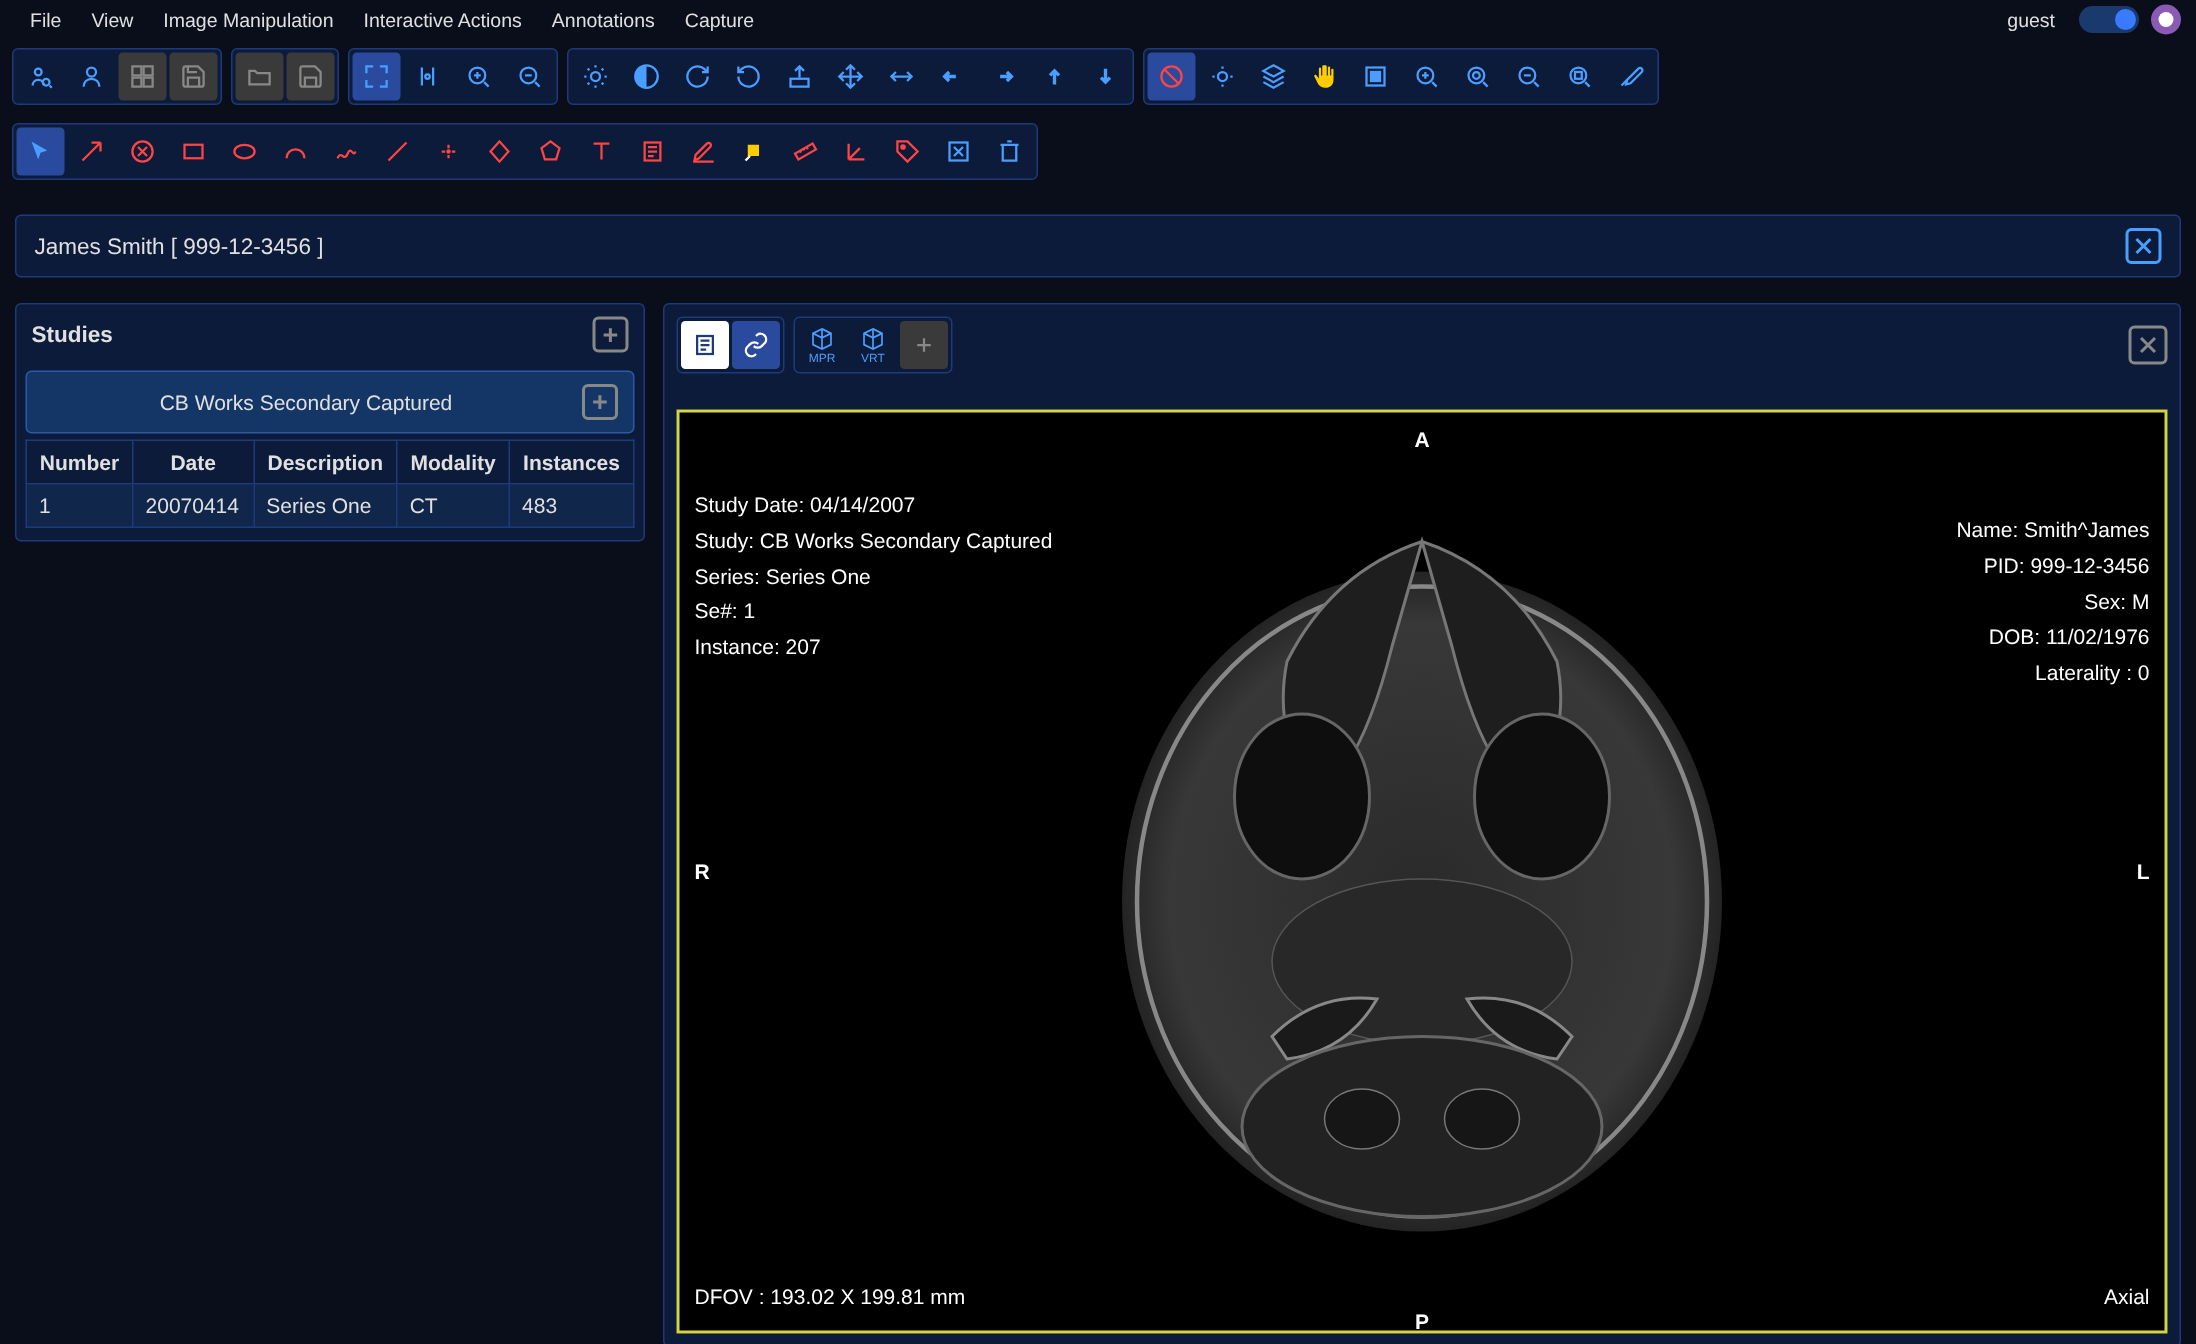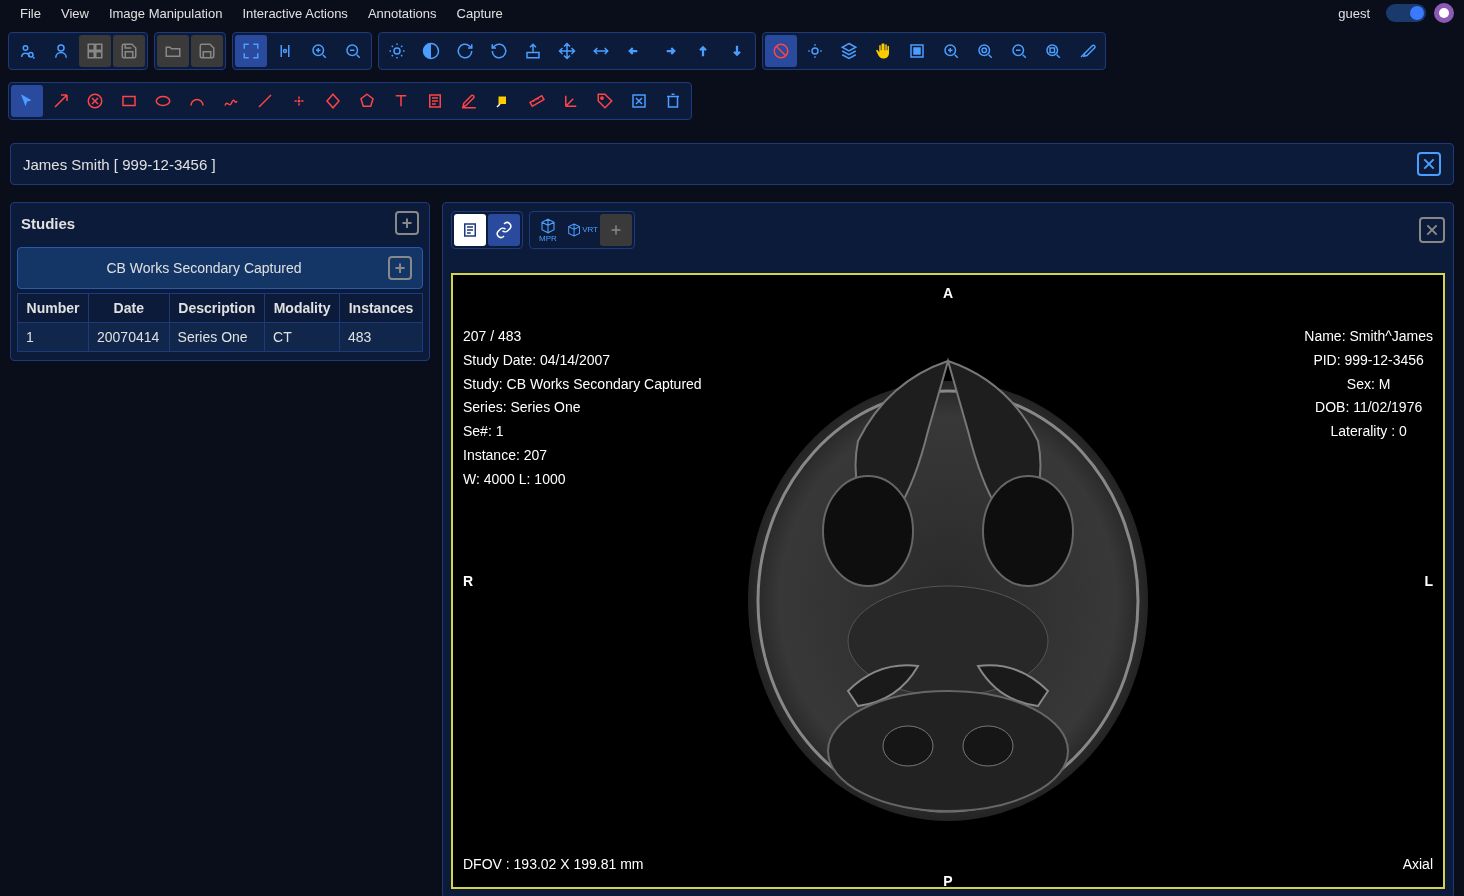--- a/index.html
+++ b/index.html
@@ -177,21 +177,21 @@
   transform: translate(-50%, -50%);
   width: 440px; height: 500px;
 }
 .overlay {
   position: absolute;
   color: #fff;
   font-size: 14px;
   line-height: 1.7;
 }
 .overlay.tl { top: 50px; left: 10px; }
-.overlay.tr { top: 50px; right: 10px; text-align: center; }
+.overlay.tr { top: 67px; right: 10px; text-align: right; }
 .overlay.bl { bottom: 10px; left: 10px; }
 .overlay.br { bottom: 10px; right: 10px; text-align: right; }
 .orient {
   position: absolute;
   color: #fff;
   font-size: 14px;
   font-weight: bold;
 }
 .orient.a { top: 10px; left: 50%; transform: translateX(-50%); }
 .orient.p { bottom: -2px; left: 50%; transform: translateX(-50%); }
@@ -584,21 +584,21 @@
             </svg>
         </div>
       </div>
       <div class="tool-group">
         <div class="tool-btn" style="flex-direction:column">
           <svg viewBox="0 0 24 24" width="14" height="14" fill="none" stroke="currentColor" stroke-width="1.5">
               <path d="m12 3 8 4v10l-8 4-8-4V7z M12 3v18 M4 7l8 4 8-4"></path>
             </svg>
           <span class="mpr-label">MPR</span>
         </div>
-        <div class="tool-btn" style="flex-direction:row">
+        <div class="tool-btn" style="flex-direction:column">
           <svg viewBox="0 0 24 24" width="14" height="14" fill="none" stroke="currentColor" stroke-width="1.5">
               <path d="m12 3 8 4v10l-8 4-8-4V7z M12 3v18 M4 7l8 4 8-4"></path>
             </svg>
           <span class="mpr-label">VRT</span>
         </div>
         <div class="tool-btn muted">
           <svg viewBox="0 0 24 24" fill="none" stroke="currentColor" stroke-width="2">
               <path d="M12 6v12M6 12h12"></path>
             </svg>
         </div>
@@ -634,27 +634,25 @@
           <ellipse cx="260" cy="415" rx="25" ry="20" fill="#161616" stroke="#777"></ellipse>
         </svg>
       </div>
 
       <div class="orient a">A</div>
       <div class="orient p">P</div>
       <div class="orient r">R</div>
       <div class="orient l">L</div>
 
       <div class="overlay tl">
-        <div>207 / 483</div>
         <div>Study Date: 04/14/2007</div>
         <div>Study: CB Works Secondary Captured</div>
         <div>Series: Series One</div>
         <div>Se#: 1</div>
         <div>Instance: 207</div>
-        <div>W: 4000 L: 1000</div>
       </div>
       <div class="overlay tr">
         <div>Name: Smith^James</div>
         <div>PID: 999-12-3456</div>
         <div>Sex: M</div>
         <div>DOB: 11/02/1976</div>
         <div>Laterality : 0</div>
       </div>
       <div class="overlay bl">
         <div>DFOV : 193.02 X 199.81 mm</div>

